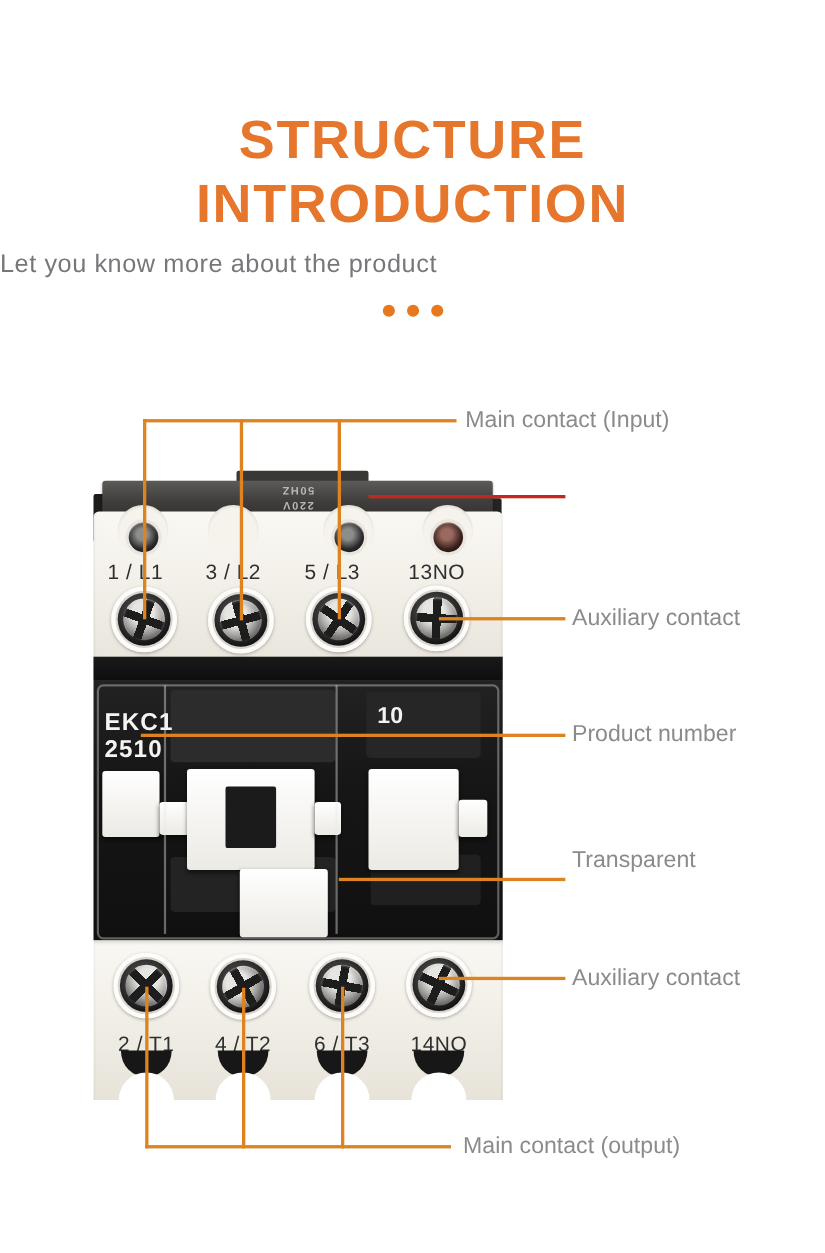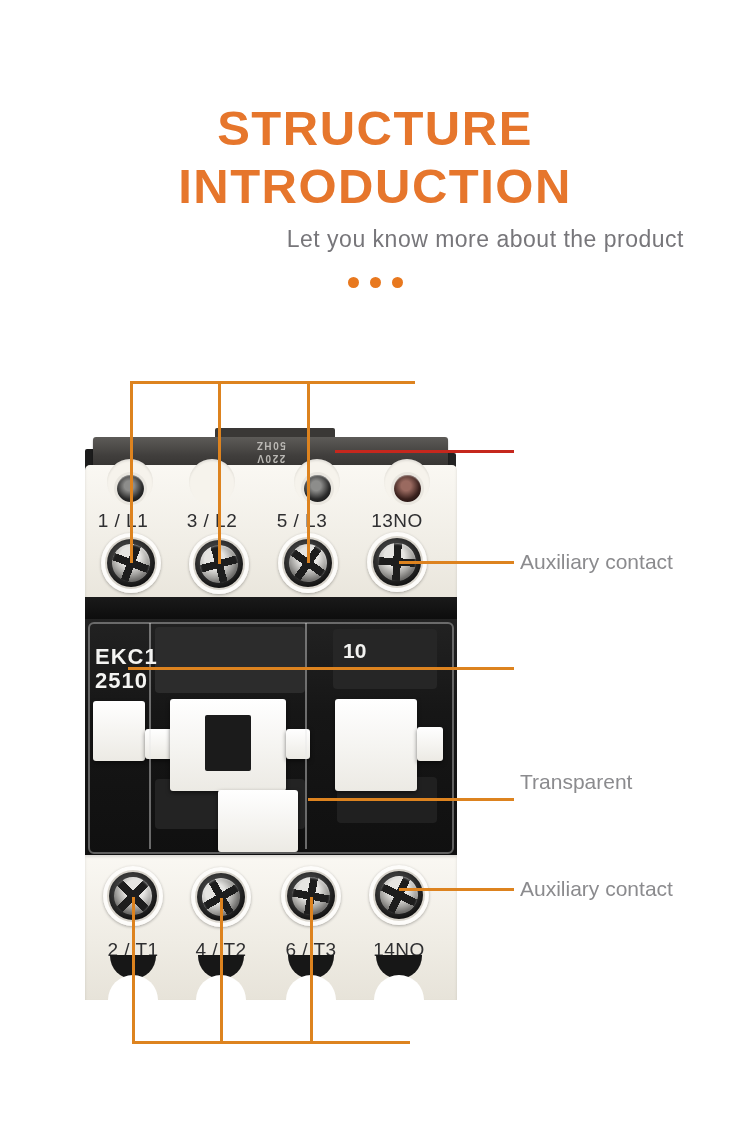--- a/index.html
+++ b/index.html
@@ -9,22 +9,22 @@
     font-family:"Liberation Sans",sans-serif;
   }
   
   .title{
     position:absolute;left:0;width:750px;text-align:center;
     color:#e6762c;font-weight:bold;font-size:49px;letter-spacing:1.5px;line-height:1;
   }
   .title.l1{top:104px;}
   .title.l2{top:162px;}
   .subtitle{
-    position:absolute;left:0;top:226px;width:664px;text-align:right;
-    color:#77767a;font-size:23px;letter-spacing:.5px;margin-left:20px;
+    position:absolute;left:0;top:226px;width:664px;text-align:left;
+    color:#77767a;font-size:23px;letter-spacing:.5px;
   }
   .dots{position:absolute;top:277px;left:0;width:750px;display:flex;justify-content:center;gap:11px;}
   .dot{width:11px;height:11px;border-radius:50%;background:#e8781e;}
 
   
   .h-line{position:absolute;height:3px;background:#dd831f;}
   .v-line{position:absolute;width:3px;background:#dd831f;}
   .h-line.red{background:#c5271d;height:3px;}
   .c-label{
     position:absolute;color:#8b8b8e;font-size:21px;line-height:32px;white-space:nowrap;
@@ -205,34 +205,37 @@
     <div class="notch" style="left:23px;"></div>
     <div class="notch" style="left:111px;"></div>
     <div class="notch" style="left:201px;"></div>
     <div class="notch" style="left:289px;"></div>
   </div>
 
   <div class="v-line" style="left:130px;top:381px;height:182px;"></div>
   <div class="v-line" style="left:218px;top:381px;height:183px;"></div>
   <div class="v-line" style="left:307px;top:381px;height:182px;"></div>
   <div class="h-line" style="left:130px;top:381px;width:285px;"></div>
+  <div class="c-label" style="left:423px;top:366px;">Main contact (Input)</div>
 
   <div class="h-line red" style="left:335px;top:450px;width:179px;"></div>
 
   <div class="h-line" style="left:399px;top:561px;width:115px;"></div>
   <div class="c-label" style="left:520px;top:546px;">Auxiliary contact</div>
 
   <div class="h-line" style="left:128px;top:667px;width:386px;"></div>
+  <div class="c-label" style="left:520px;top:652px;">Product number</div>
 
   <div class="h-line" style="left:308px;top:798px;width:206px;"></div>
   <div class="c-label" style="left:520px;top:766px;text-align:center;">
     <div>Transparent</div>
   </div>
 
   <div class="h-line" style="left:399px;top:888px;width:115px;"></div>
   <div class="c-label" style="left:520px;top:873px;">Auxiliary contact</div>
 
   <div class="v-line" style="left:132px;top:897px;height:147px;"></div>
   <div class="v-line" style="left:220px;top:898px;height:146px;"></div>
   <div class="v-line" style="left:310px;top:897px;height:147px;"></div>
   <div class="h-line" style="left:132px;top:1041px;width:278px;"></div>
+  <div class="c-label" style="left:421px;top:1026px;">Main contact (output)</div>
 
 </div>
 
 </body></html>

